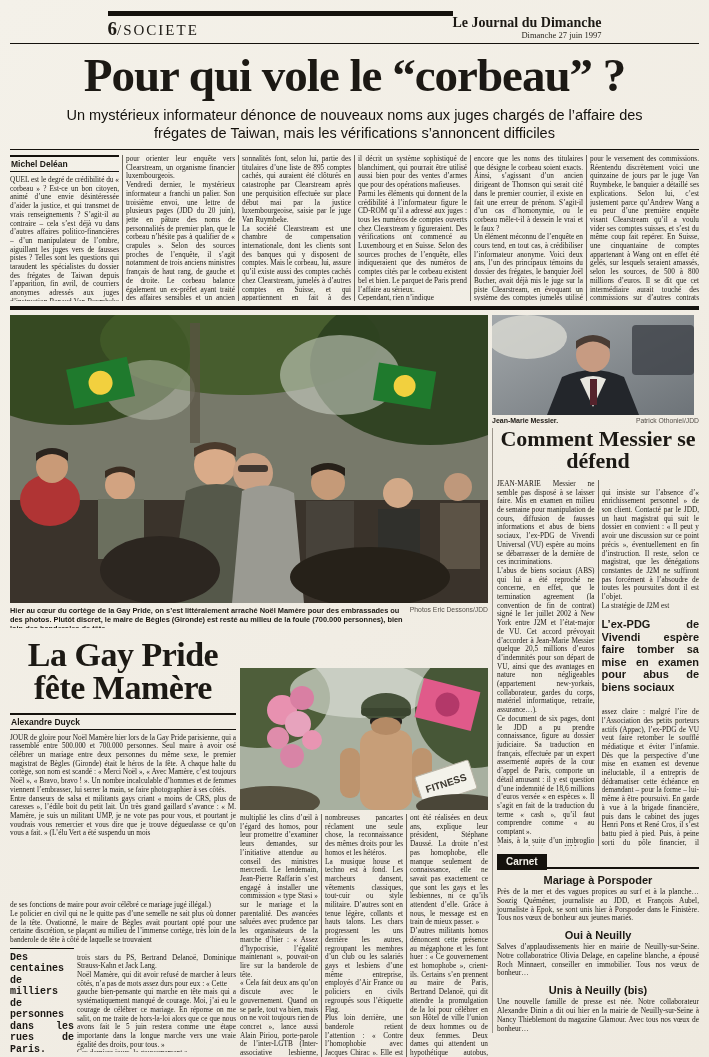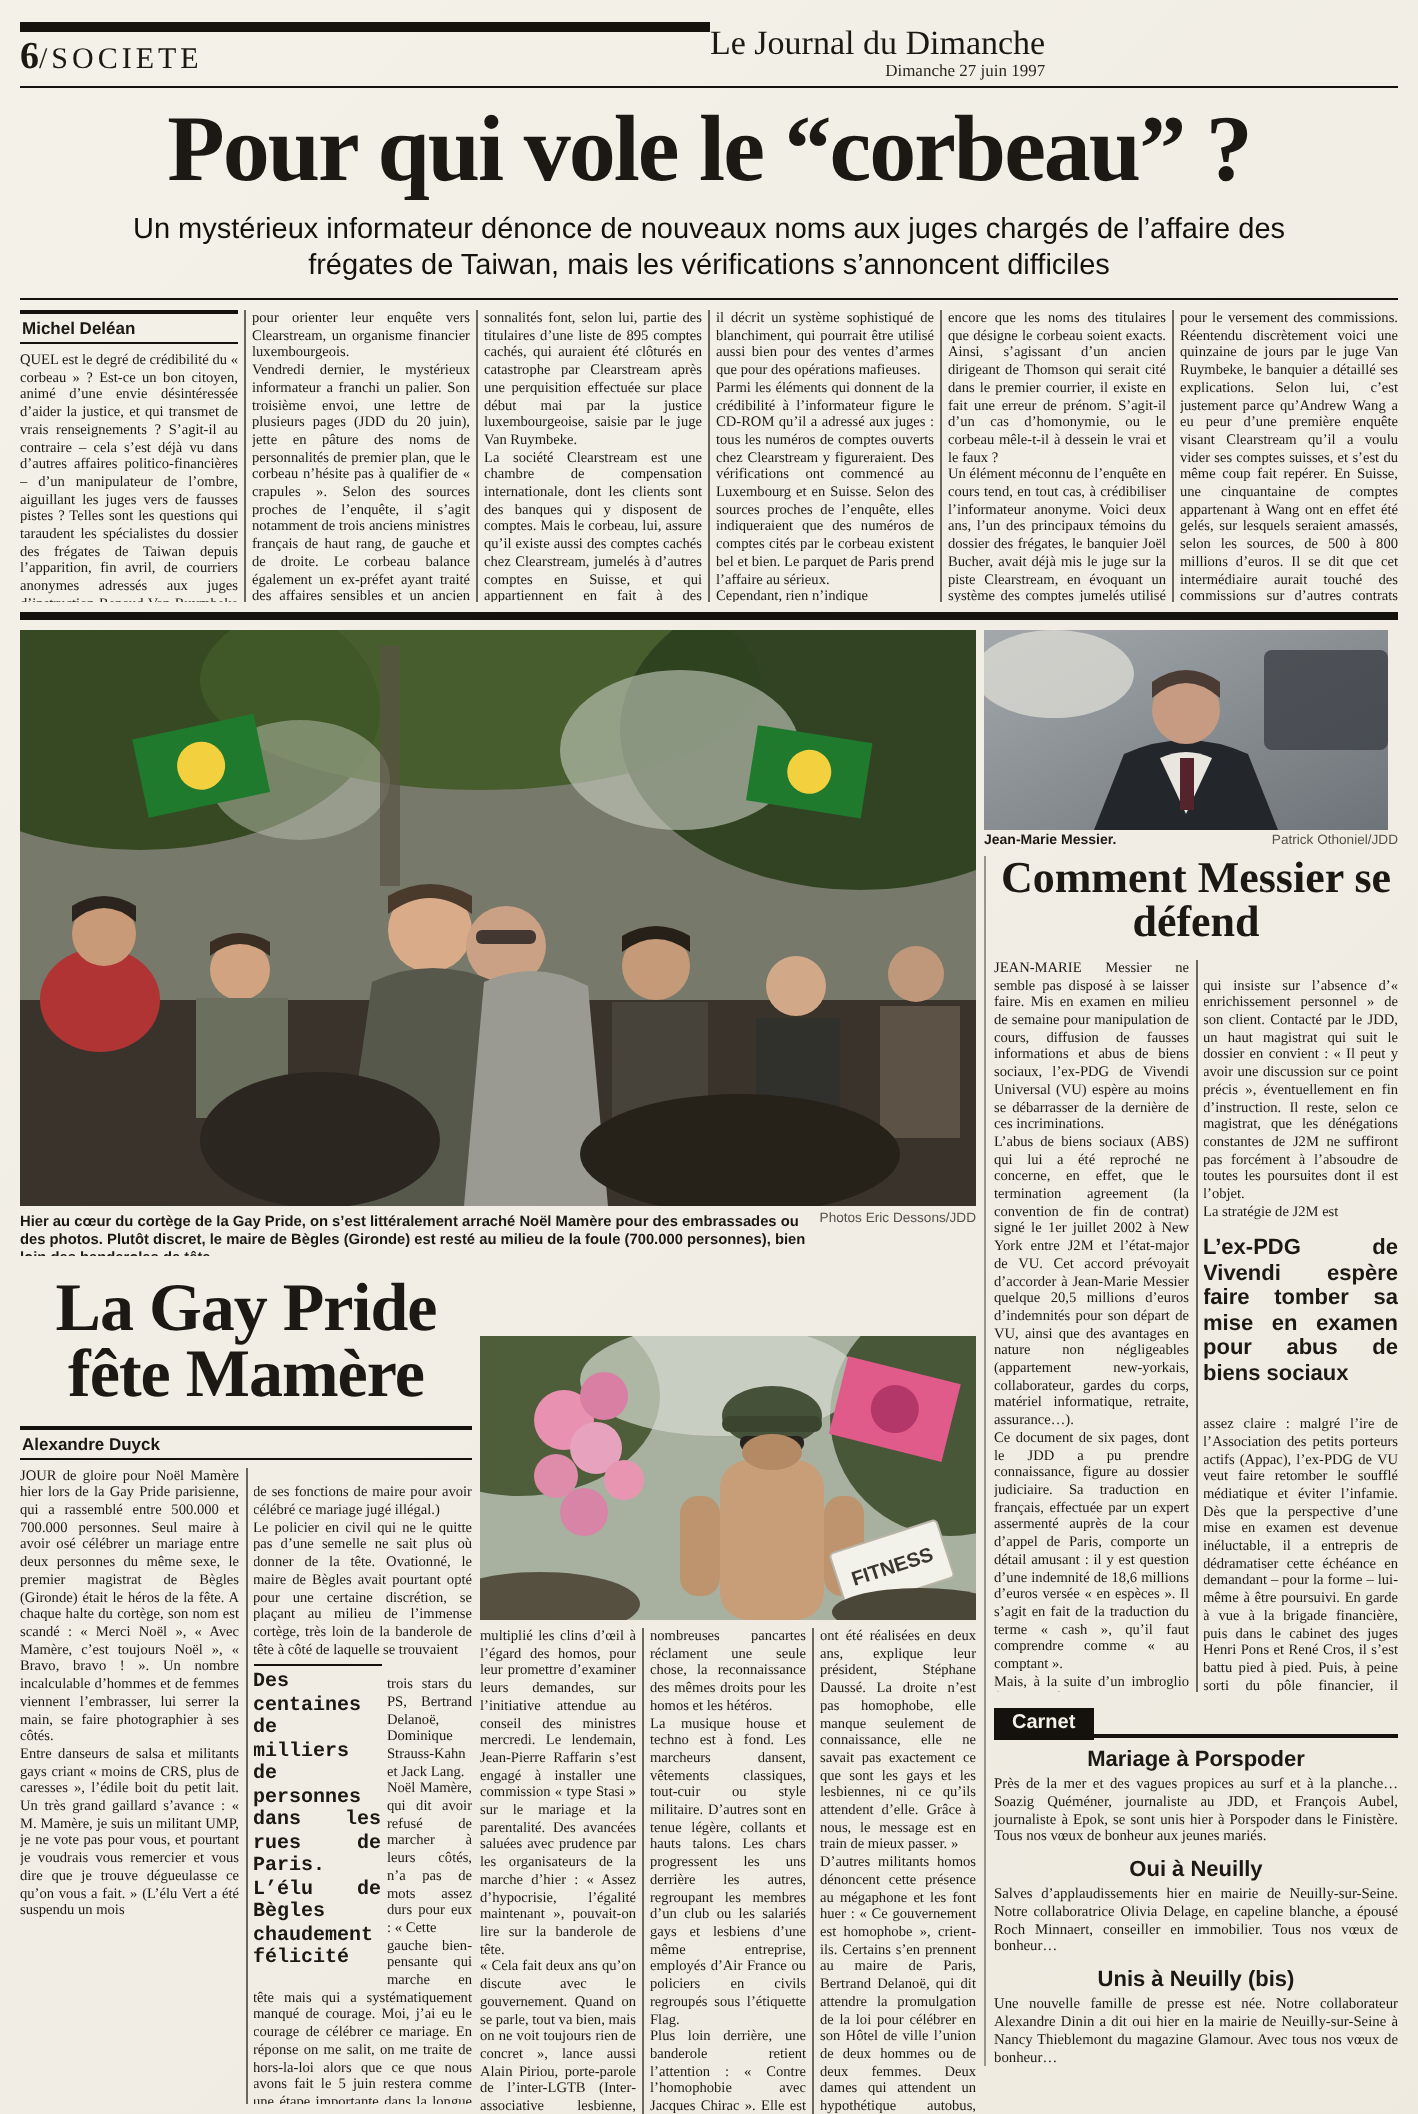--- a/index.html
+++ b/index.html
@@ -4,27 +4,27 @@
 <style>
   html,body{margin:0;padding:0;background:#888;}
   .page{
     position:relative; width:709px; height:1057px; margin:0 auto;
     background:linear-gradient(135deg,#f4f1e9 0%,#f1ede4 55%,#efeae0 100%);
     color:#1c1914; overflow:hidden;
     font-family:"Liberation Serif", serif;
     box-sizing:border-box; padding:18px 10px 0 10px;
   }
   
-  .masthead{display:flex; justify-content:flex-start; align-items:flex-end;
+  .masthead{display:flex; justify-content:center; align-items:flex-end;
     border-bottom:1.5px solid #15120d; padding-bottom:3px; height:26px; box-sizing:border-box;}
   .mast-left{border-top:5px solid #15120d; padding-top:2px; width:345px;}
   .page-num{font-weight:bold; font-size:19px;}
   .section-name{font-size:15px; letter-spacing:2px;}
   .mast-right{text-align:right; line-height:1.05;}
-  .journal-name{font-weight:normal; font-size:17px;}
+  .journal-name{font-weight:bold; font-size:14px;}
   .issue-date{font-size:8.5px; color:#2a261f;}
   
   .lead-headline{font-size:47px; line-height:1.02; font-weight:bold; text-align:center;
     letter-spacing:-1px; margin:8px 0 6px 0;}
   .lead-subhead{font-family:"Liberation Sans", sans-serif; font-size:14.5px; line-height:1.28;
     text-align:center; max-width:632px; margin:0 auto 6px auto; color:#15120d;}
   .rule-thin{border-top:1.5px solid #15120d; margin:0;}
   .lead-band{display:flex; margin-top:5px; height:146px; overflow:hidden;
     border-bottom:4px solid #15120d; padding-bottom:5px;}
   .col{flex:1; overflow:hidden;}
@@ -42,21 +42,21 @@
   .caption-row{display:flex; align-items:flex-start; gap:1px; margin:3px 0 4px 0; height:22px; overflow:hidden;}
   .caption-text{font-family:"Liberation Sans", sans-serif; font-weight:bold; font-size:7.4px;
     line-height:9px; flex:1;}
   .caption-credit{font-family:"Liberation Sans", sans-serif; font-size:6.8px; color:#55504a; white-space:nowrap;}
   
   .gp{display:flex; height:441px; overflow:hidden;}
   .gp-left{width:226px;}
   .gp-right{width:248px; margin-left:4px;}
   .gp-headline{font-size:34px; line-height:0.98; font-weight:bold; text-align:center;
     letter-spacing:-0.5px; margin:6px 4px 8px 4px;}
-  .gp-cols{display:flex; height:318px; overflow:hidden;}
+  .gp-cols{display:flex; height:318px; overflow:hidden;flex-direction:column;}
   .gp-photo{width:248px; height:142px; margin-top:36px;}
   .gp-cols3{display:flex; height:273px; overflow:hidden; margin-top:4px;}
   .pullquote-gp{float:left; width:64px; margin:3px 3px 2px 0; padding-top:3px;
     border-top:1.5px solid #15120d;
     font-family:Liberation Mono, monospace; font-weight:bold; font-size:10px; line-height:11.5px;
     white-space:normal;}
   
   .right-body{border-left:1px solid #9a948a; padding-left:4px; box-sizing:border-box;}
   .photo-messier{width:202px; height:100px;}
   .caption-row-sm{display:flex; justify-content:space-between; margin:2px 0 3px 0;}

